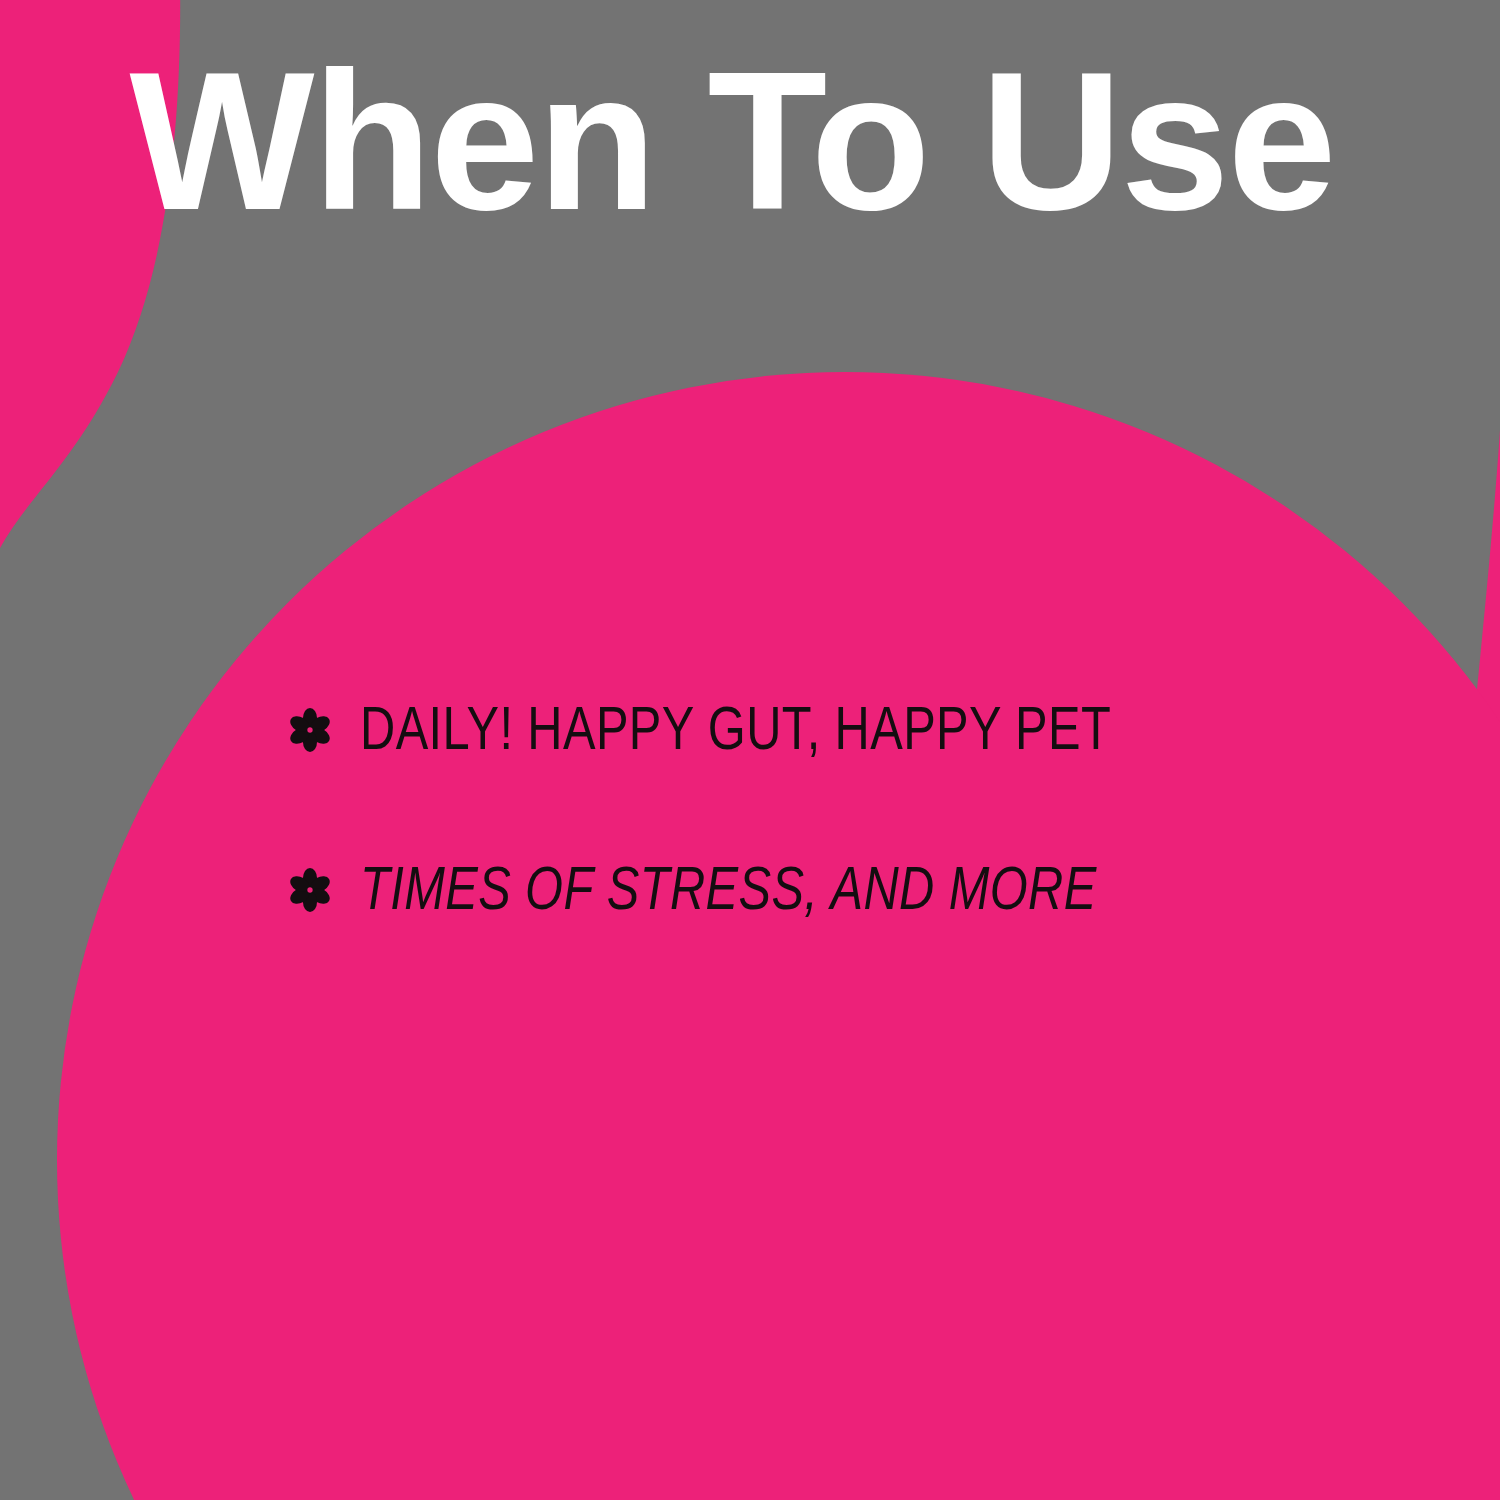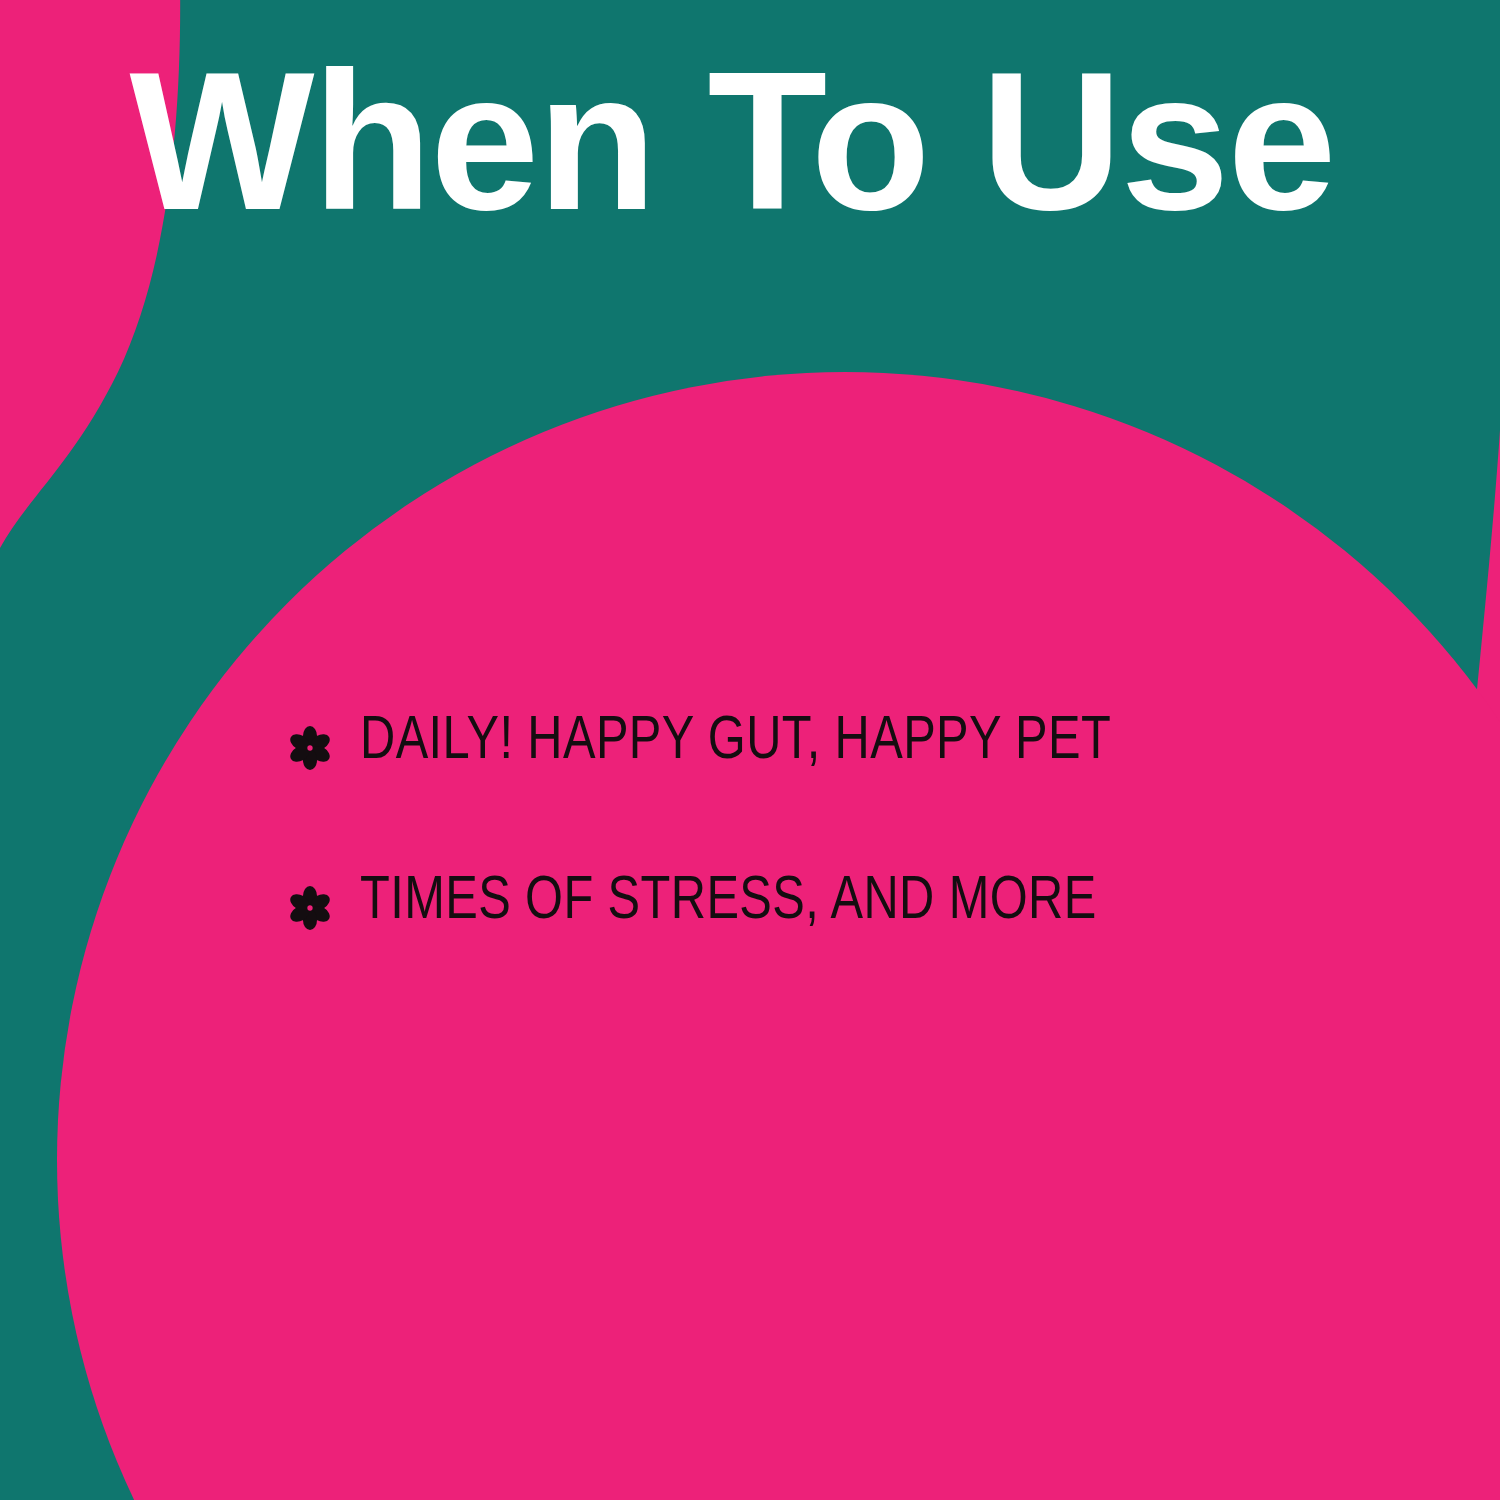--- a/index.html
+++ b/index.html
@@ -6,21 +6,21 @@
   html, body {
     margin: 0;
     padding: 0;
     background: #ffffff;
   }
   #canvas {
     position: relative;
     width: 1500px;
     height: 1500px;
     overflow: hidden;
-    background: #0f766e;
+    background: #737373;
     font-family: "Liberation Sans", sans-serif;
   }
 
   
   .bg-svg {
     position: absolute;
     inset: 0;
     width: 1500px;
     height: 1500px;
     display: block;
@@ -48,25 +48,25 @@
   
   #bullets {
     position: absolute;
     left: 288px;
     top: 688px;
     width: 1180px;
     z-index: 5;
   }
   .bullet-row {
     display: flex;
-    align-items: flex-end;
+    align-items: center;
     height: 80px;
     margin-bottom: 80px;
   }
-  .bullet-row:last-child { margin-bottom: 16px; }
+  .bullet-row:last-child { margin-bottom: 16px; font-style: italic; }
 
   .bullet-marker {
     flex: 0 0 auto;
     width: 44px;
     height: 44px;
     margin-right: 28px;
     position: relative;
     top: 2px;
   }
   .bullet-marker svg { display: block; width: 44px; height: 44px; }

